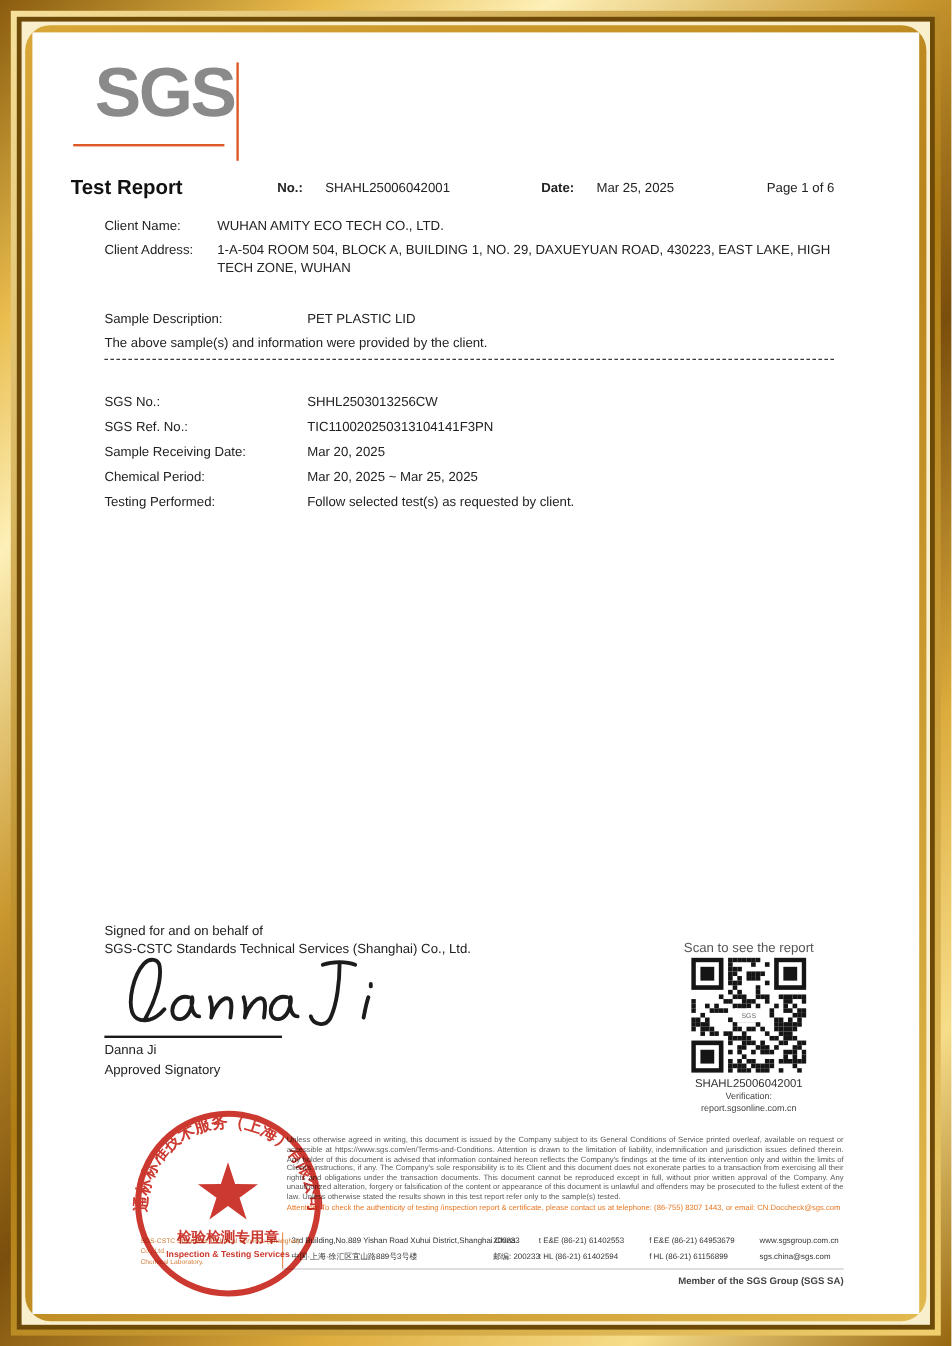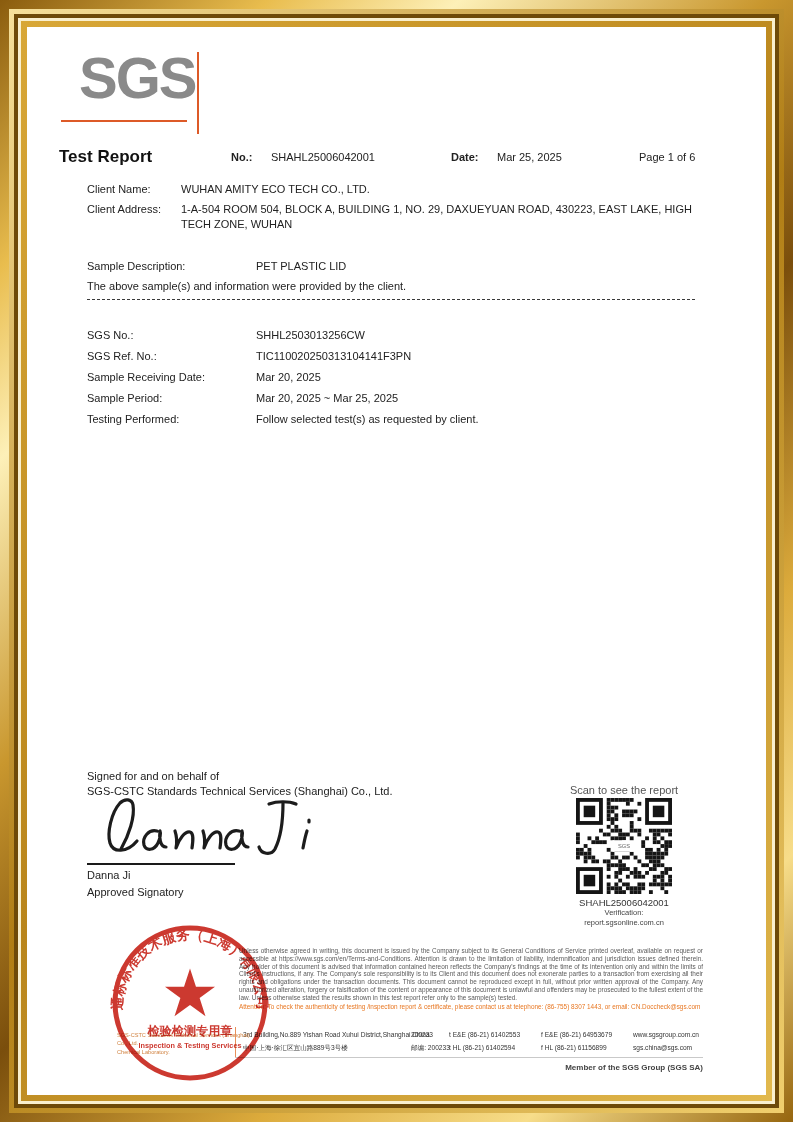--- a/index.html
+++ b/index.html
@@ -10,21 +10,21 @@
   }
   
   .frame-outer {
     position:absolute; inset:0;
     background:linear-gradient(135deg,#8a5c0e 0%,#e9bd4e 14%,#fdf0b8 24%,#c9972e 40%,#7a4e0c 55%,#dcab3c 72%,#f7dd8a 86%,#96660f 100%);
     padding:9px;
   }
   .frame-band1 { width:100%; height:100%; background:linear-gradient(135deg,#f6e09a,#b07d14 50%,#f0cf6e); padding:5px; }
   .frame-band2 { width:100%; height:100%; background:#6e4a08; padding:4px; }
   .frame-band3 { width:100%; height:100%; background:#f9efcd; padding:3px; }
-  .frame-band4 { width:100%; height:100%; background:linear-gradient(135deg,#d8a737,#b9851b 50%,#e2b94e); padding:6px; }
+  .frame-band4 { width:100%; height:100%; background:linear-gradient(135deg,#d8a737,#b9851b 50%,#e2b94e); padding:6px;border-radius:21px; }
   .page { width:100%; height:100%; background:#ffffff; position:relative; font-size:11px; }
 
   
   .sgs-logo {
     position:absolute; left:52px; top:22px;
     font-family:"Liberation Sans", sans-serif;
     font-size:58px; font-weight:bold; color:#8a8a8a; letter-spacing:-2px; line-height:1;
   }
   .cropmark-h { position:absolute; left:34px; top:93px; width:126px; height:2px; background:#dd5a28; }
   .cropmark-v { position:absolute; left:170px; top:25px; width:2px; height:82px; background:#dd5a28; }
@@ -137,21 +137,21 @@
     </div>
     <div class="detail-row">
       <span class="lbl">SGS Ref. No.:</span>
       <span class="val">TIC110020250313104141F3PN</span>
     </div>
     <div class="detail-row">
       <span class="lbl">Sample Receiving Date:</span>
       <span class="val">Mar 20, 2025</span>
     </div>
     <div class="detail-row">
-      <span class="lbl">Sample Period:</span>
+      <span class="lbl">Chemical Period:</span>
       <span class="val">Mar 20, 2025 ~ Mar 25, 2025</span>
     </div>
     <div class="detail-row">
       <span class="lbl">Testing Performed:</span>
       <span class="val">Follow selected test(s) as requested by client.</span>
     </div>
   </div>
 
   <div class="sign-block">
     <div>Signed for and on behalf of</div>

